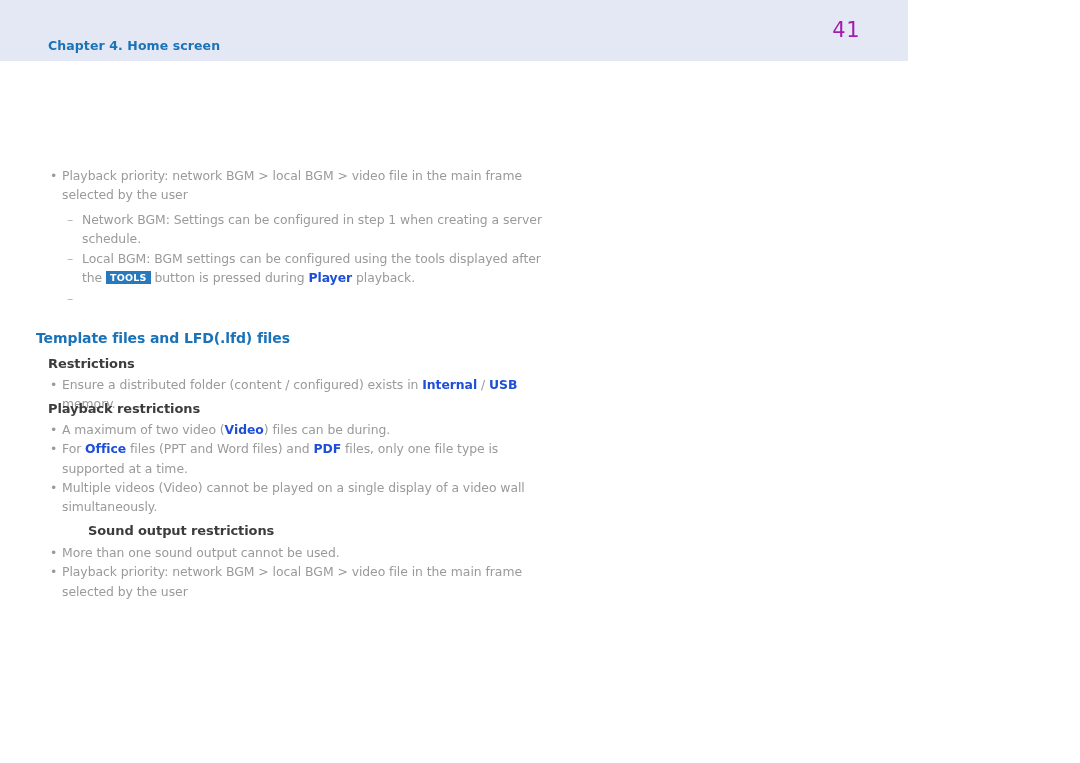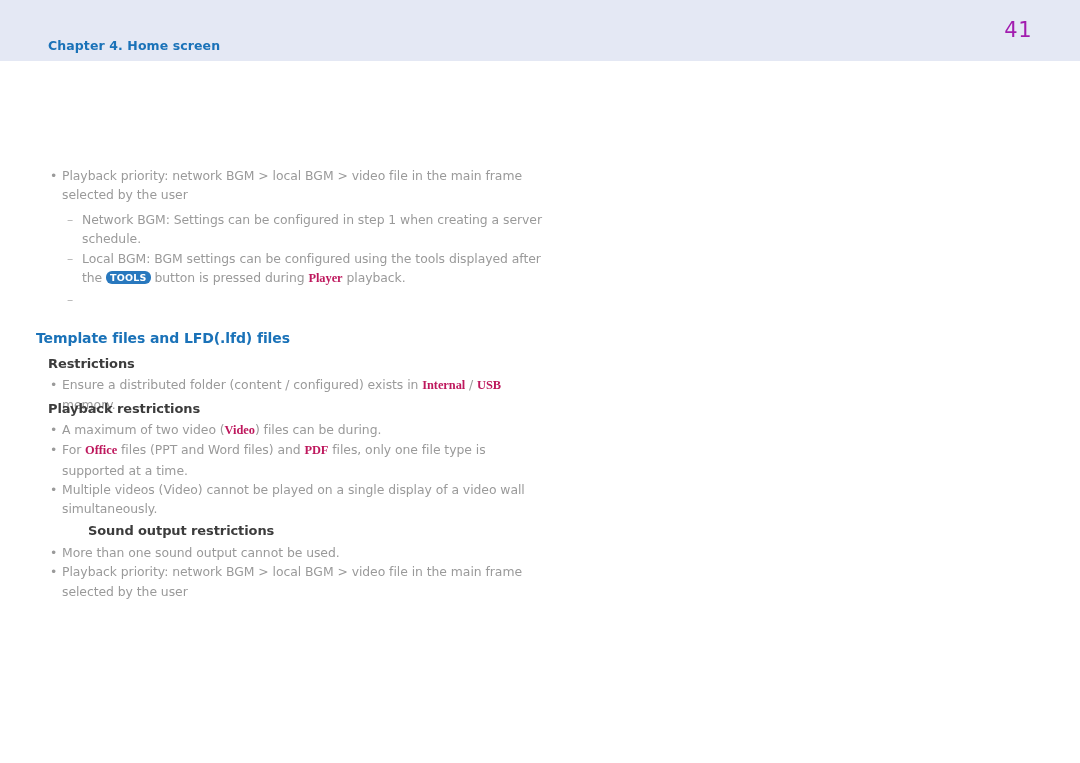--- a/index.html
+++ b/index.html
@@ -11,21 +11,21 @@
     height: 763px;
     background: #ffffff;
     font-family: "DejaVu Sans", "Liberation Sans", sans-serif;
     color: #8d8d8d;
     overflow: hidden;
   }
 
   
   .page-header {
     position: relative;
-    width: 1080px;
+    width: 908px;
     height: 61px;
     background: #e4e8f4;
     box-sizing: border-box;
   }
   .chapter-title {
     position: absolute;
     left: 48px;
     top: 38px;
     font-size: 12.5px;
     font-weight: 600;
@@ -107,35 +107,34 @@
     color: #b4b4b4;
     font-size: 12.4px;
     line-height: 19.3px;
   }
   ul.dashes {
     margin-left: 19px;
   }
 
   
   .hl {
-    color: #be185d;
-    font-weight: 700;
-    font-family: Liberation Serif, serif;
+    color: #1d4ed8;
+    font-weight: 700;
   }
   .tools-badge {
     display: inline-block;
     background: #2878be;
     color: #ffffff;
     font-size: 9.5px;
     font-weight: 700;
     letter-spacing: 0.2px;
     padding: 1px 4px 1px 4px;
     line-height: 11px;
     vertical-align: 1px;
-    border-radius: 6px;
+    border-radius: 0;
   }
 
   .w-wide { width: 480px; }
   .w-sub  { width: 470px; }
 </style>
 </head>
 <body>
 
 <div class="page-header">
   <div class="chapter-title">Chapter 4. Home screen</div>

